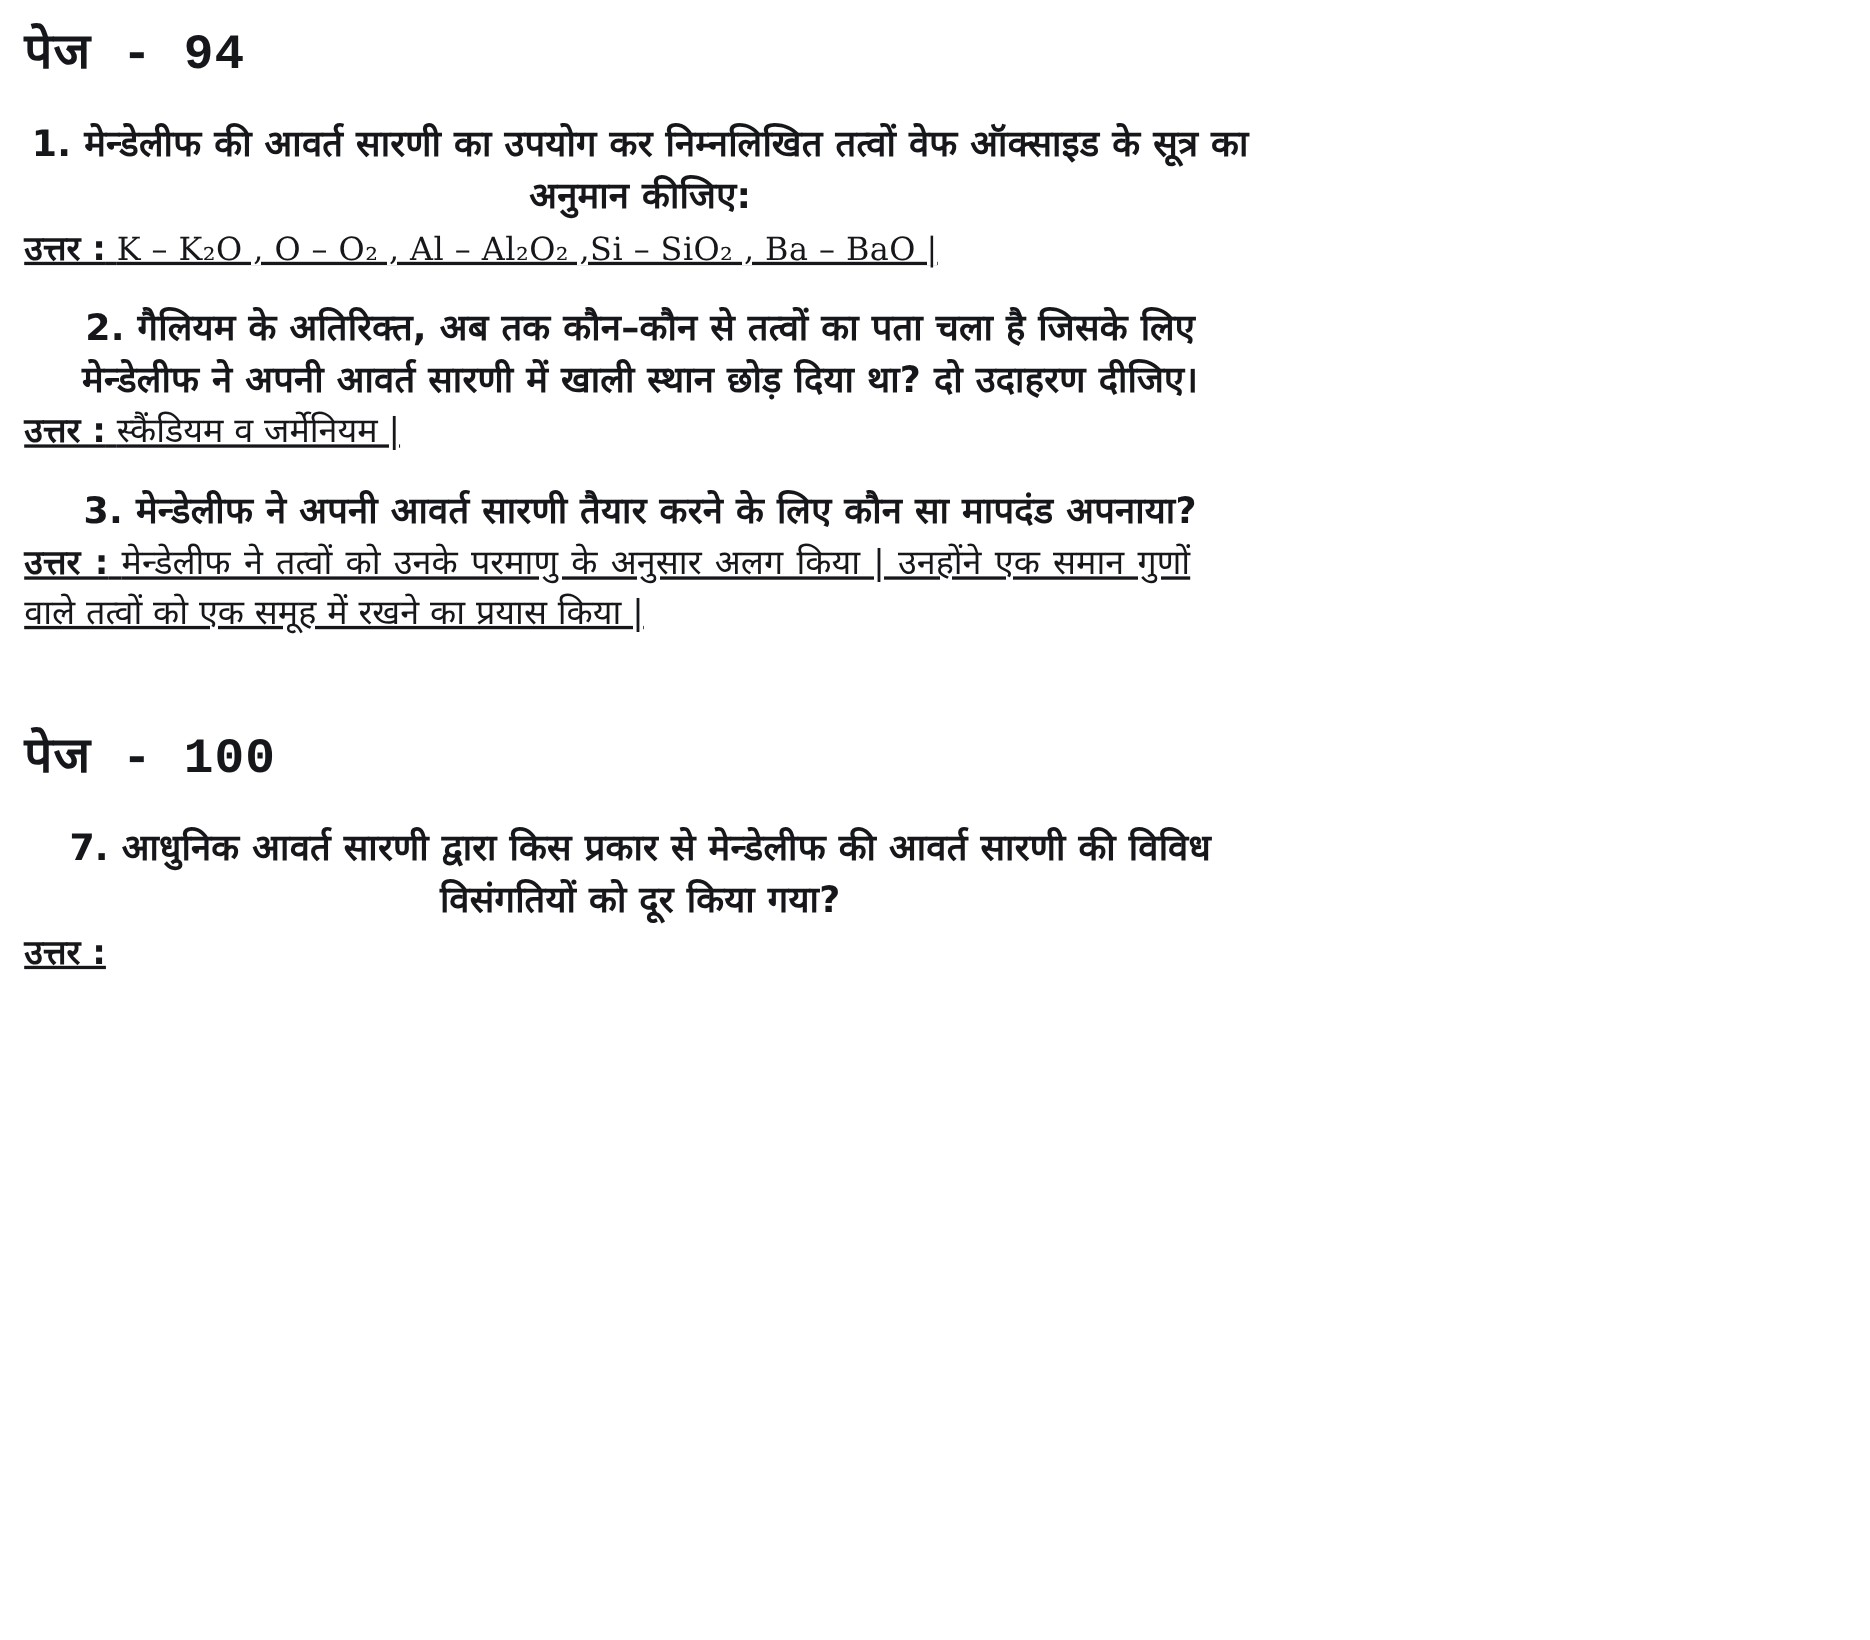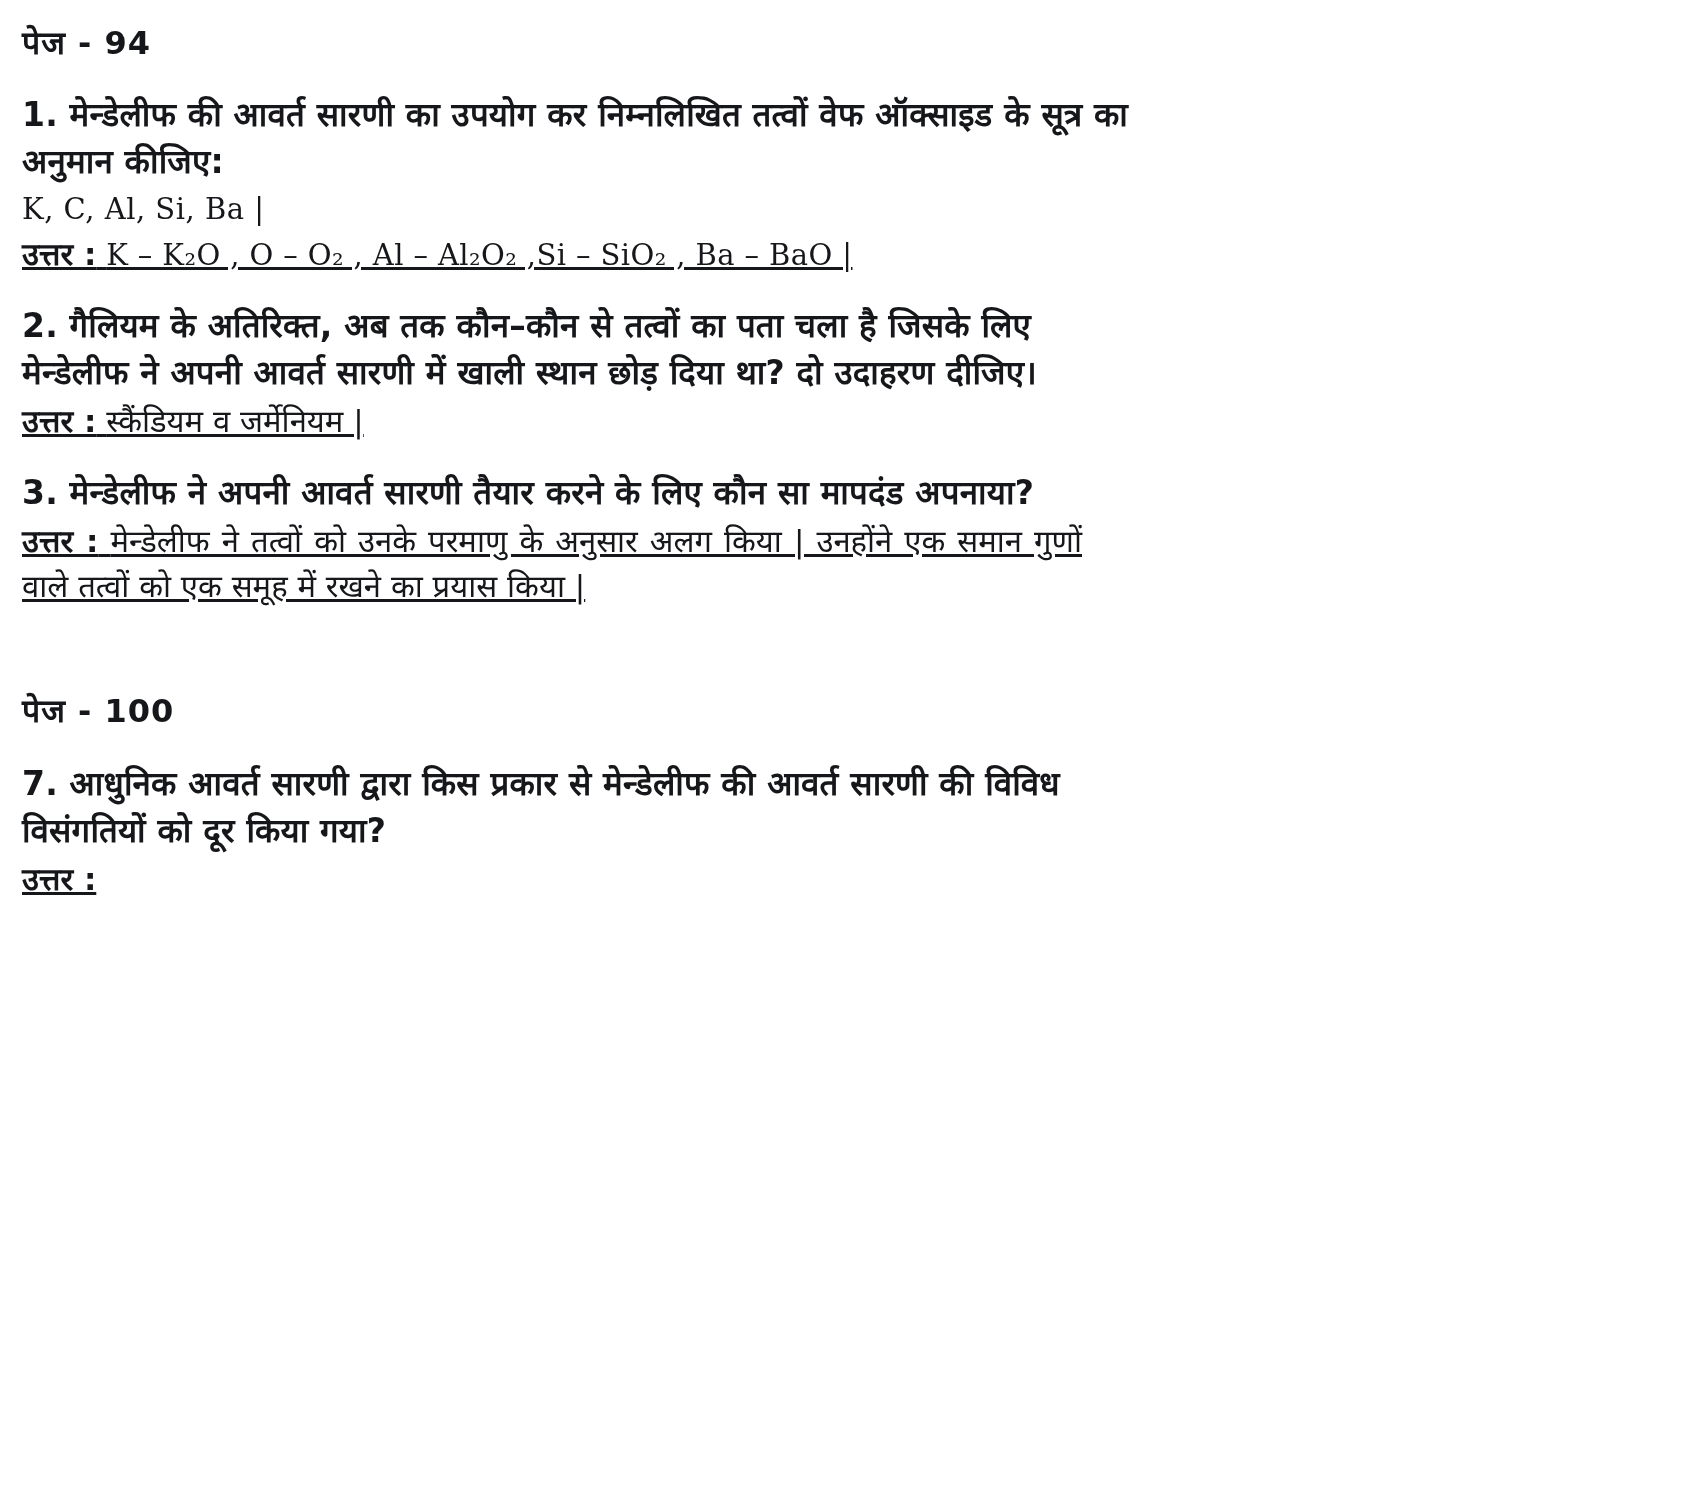--- a/index.html
+++ b/index.html
@@ -11,36 +11,38 @@
     width: 1700px;
     min-height: 1491px;
     font-family: "DejaVu Sans", "Liberation Sans", sans-serif;
     color: #16171a;
   }
   .page {
     padding: 18px 40px 30px 22px;
     box-sizing: border-box;
   }
   .page-heading {
-    font-size: 32px;
+    font-size: 45px;
     font-weight: bold;
     letter-spacing: 1px;
     margin: 6px 0 30px 0;
     line-height: 1.2;
+    font-family: Liberation Mono, monospace;
   }
   .qa-block {
     margin-bottom: 26px;
   }
   .question {
     font-size: 33px;
     font-weight: bold;
     line-height: 1.42;
     letter-spacing: 0.2px;
     margin: 0 0 2px 0;
     max-width: 1120px;
+    text-align: center;
   }
   .formula-line {
     font-family: "DejaVu Serif", "Liberation Serif", serif;
     font-size: 29px;
     line-height: 1.45;
     margin: 2px 0 2px 0;
     letter-spacing: 0.5px;
   }
   .answer {
     font-size: 31px;
@@ -68,21 +70,20 @@
 <body>
 
 <div class="page">
 
   <div class="section">
 
     <div class="page-heading">पेज  -  94</div>
 
     <div class="qa-block">
       <p class="question">1.  मेन्डेलीफ की आवर्त सारणी का उपयोग कर निम्नलिखित तत्वों वेफ ऑक्साइड के सूत्र का अनुमान कीजिए:</p>
-      <p class="formula-line">K, C, Al, Si, Ba  |</p>
       <p class="answer">
         <span class="lbl">उत्तर  :</span>
         <span class="serif">K – K₂O , O – O₂ , Al – Al₂O₂ ,Si – SiO₂ , Ba – BaO |</span>
       </p>
     </div>
 
     <div class="qa-block">
       <p class="question">2.  गैलियम के अतिरिक्त,  अब तक कौन–कौन से तत्वों का पता चला है जिसके लिए मेन्डेलीफ ने अपनी आवर्त सारणी में खाली स्थान छोड़ दिया था? दो उदाहरण दीजिए।</p>
       <p class="answer">
         <span class="lbl">उत्तर  :</span>

